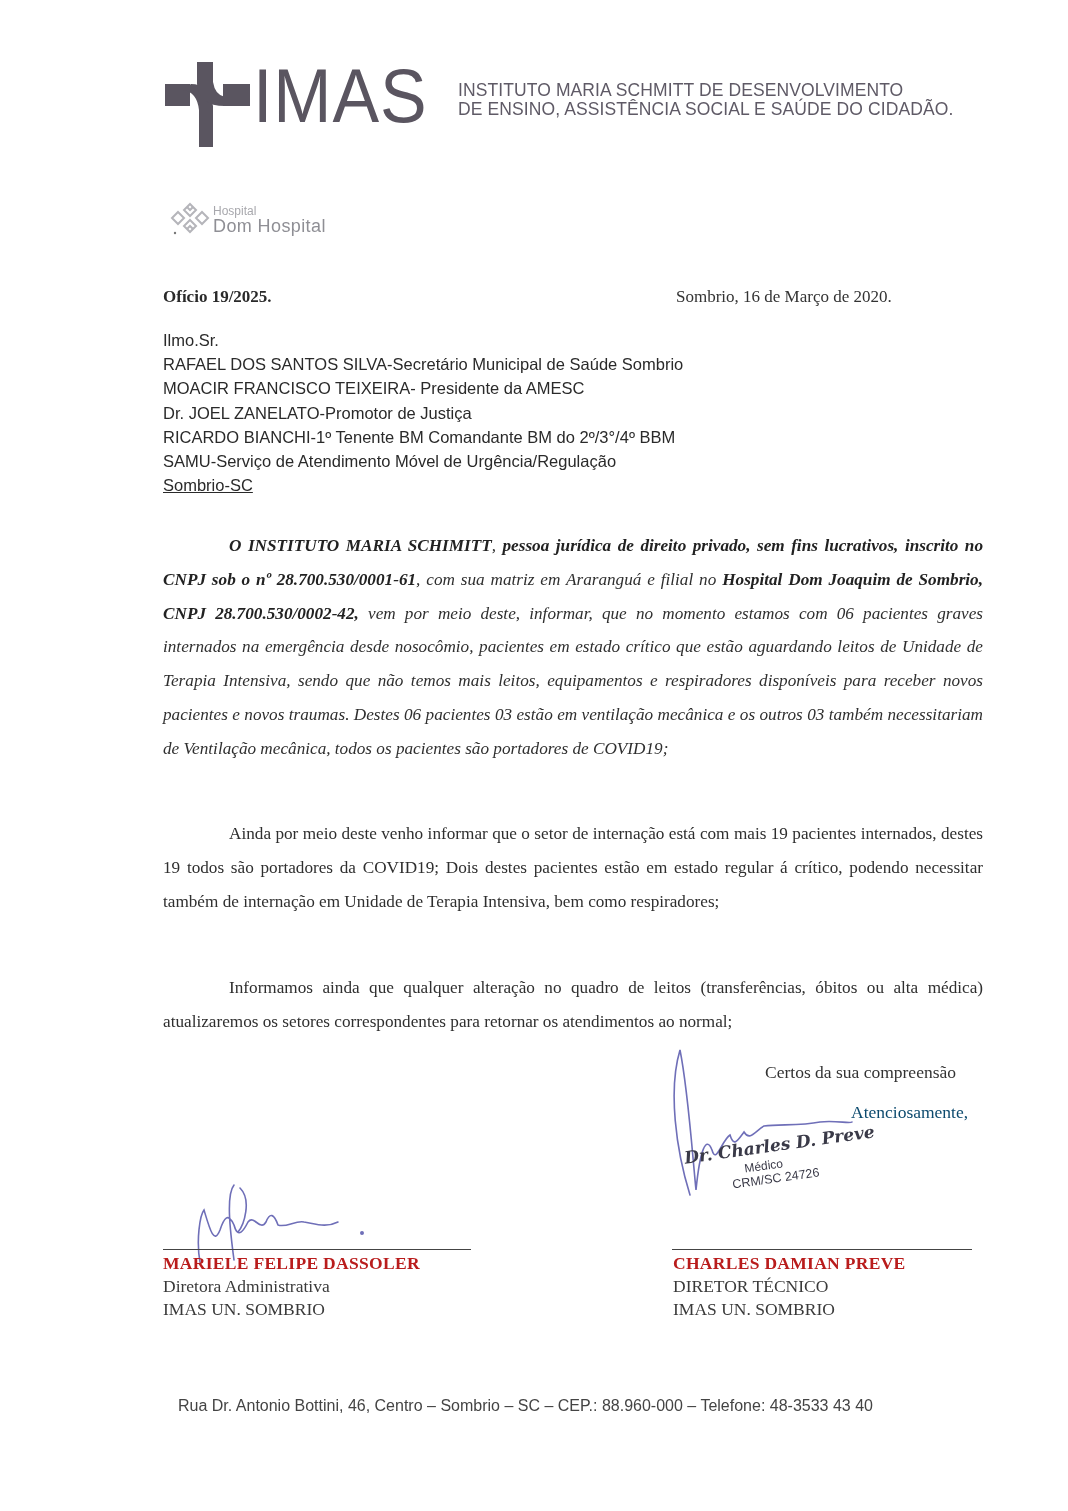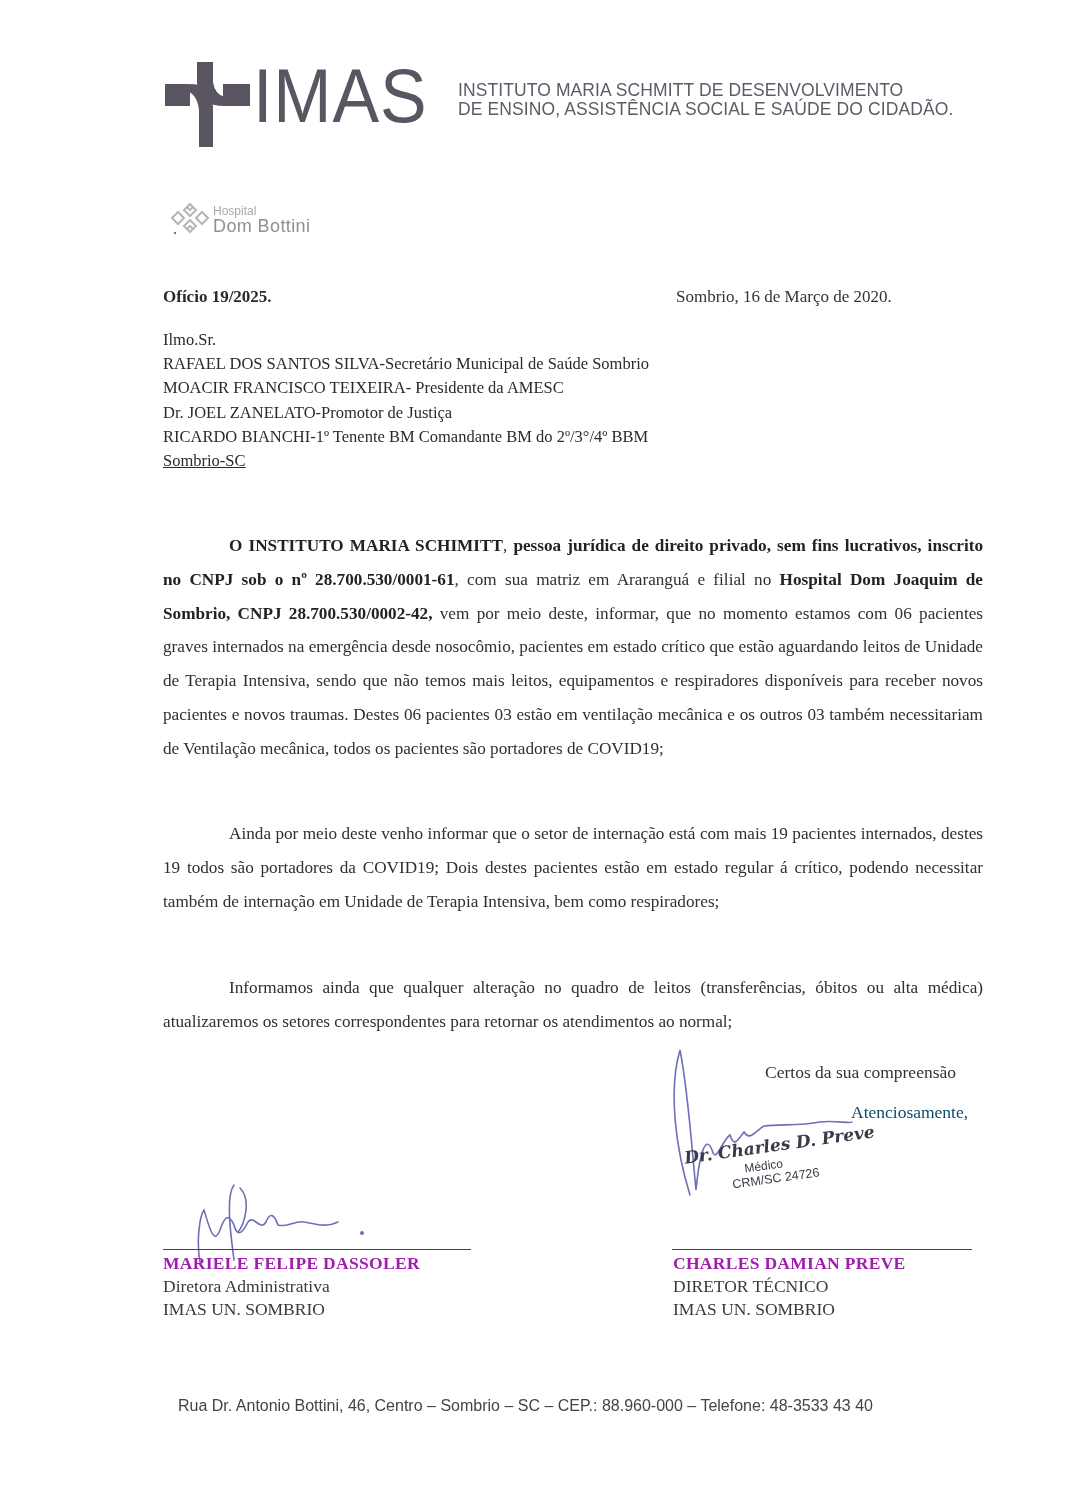--- a/index.html
+++ b/index.html
@@ -16,47 +16,47 @@
   
   #hospital-logo { left: 170px; top: 200px; width: 40px; height: 36px; }
   #hospital-label-small { left: 213px; top: 204px; font-size: 12px; color: #a8a8ad; }
   #hospital-label-big { left: 213px; top: 216px; font-size: 18px; color: #8f8f95; letter-spacing: 0.4px; }
 
   
   #oficio { left: 163px; top: 287px; font-size: 17px; font-weight: bold; color: #2a2a2a; }
   #date-line { left: 676px; top: 287px; font-size: 17px; color: #333; }
 
   
-  #recipients { left: 163px; top: 328px; font-size: 16.5px; line-height: 24.2px; color: #2a2a2a; font-family: Liberation Serif, serif; }
+  #recipients { left: 163px; top: 328px; font-size: 16.5px; line-height: 24.2px; color: #2a2a2a; }
   #recipients div { white-space: nowrap; }
   .underline { text-decoration: underline; }
 
   
   .para { left: 163px; width: 820px; font-size: 17.2px; line-height: 33.8px; text-align: justify; color: #2f2f2f; }
   .para .indent { display: inline-block; width: 66px; }
-  #para-1 { top: 529px; }
+  #para-1 { top: 529px; font-style: italic; }
   #para-2 { top: 817px; }
   #para-3 { top: 971px; }
   .b { font-weight: bold; color: #222; }
 
   
   #closing-1 { left: 765px; top: 1062px; font-size: 17.5px; color: #333; }
   #closing-2 { left: 851px; top: 1102px; font-size: 17.5px; color: #0c4a6e; }
 
   
   #stamp { left: 683px; top: 1148px; width: 180px; height: 80px; transform: rotate(-8deg); transform-origin: left top; }
   #stamp-name { left: 0; top: 0; font-family: "DejaVu Serif", serif; font-style: italic; font-weight: bold; font-size: 17px; color: #3a3a48; white-space: nowrap; }
   #stamp-role { left: 58px; top: 22px; font-size: 12px; color: #3a3a48; }
   #stamp-crm { left: 44px; top: 36px; font-size: 12.5px; color: #3a3a48; white-space: nowrap; }
 
   
   .sig-line { height: 1px; background: #444; }
   #sig-line-left { left: 163px; top: 1249px; width: 308px; }
   #sig-line-right { left: 672px; top: 1249px; width: 300px; }
-  .sig-name { font-size: 17.5px; font-weight: bold; color: #a21caf; letter-spacing: 0.3px; white-space: nowrap; text-align: right; }
+  .sig-name { font-size: 17.5px; font-weight: bold; color: #b91c1c; letter-spacing: 0.3px; white-space: nowrap; text-align: right; }
   .sig-sub { font-size: 17.5px; color: #3a3a3a; line-height: 22px; white-space: nowrap; }
   #sig-left-name { left: 163px; top: 1253px; }
   #sig-left-role { left: 163px; top: 1275px; }
   #sig-left-unit { left: 163px; top: 1298px; }
   #sig-right-name { left: 673px; top: 1253px; }
   #sig-right-role { left: 673px; top: 1275px; }
   #sig-right-unit { left: 673px; top: 1298px; }
 
   
   #footer { left: 178px; top: 1397px; font-size: 16px; color: #444; white-space: nowrap; }
@@ -83,31 +83,32 @@
     <path d="M20 4 L26 10 L20 16 L14 10 Z"></path>
     <path d="M20 20 L26 26 L20 32 L14 26 Z"></path>
     <path d="M8 12 L14 18 L8 24 L2 18 Z"></path>
     <path d="M32 12 L38 18 L32 24 L26 18 Z"></path>
     <path d="M17 7 L20 10 L23 7"></path>
     <path d="M17 29 L20 26 L23 29"></path>
   </g>
   <circle cx="5" cy="33" r="1.2" fill="#777"></circle>
 </svg>
 <div id="hospital-label-small" class="abs sans">Hospital</div>
-<div id="hospital-label-big" class="abs sans">Dom Bottini</div>
+<div id="hospital-label-big" class="abs sans">Dom Hospital</div>
 
 <div id="oficio" class="abs serif">Ofício 19/2025.</div>
 <div id="date-line" class="abs serif">Sombrio, 16 de Março de 2020.</div>
 
 <div id="recipients" class="abs sans">
   <div>Ilmo.Sr.</div>
   <div>RAFAEL DOS SANTOS SILVA-Secretário Municipal de Saúde Sombrio</div>
   <div>MOACIR FRANCISCO TEIXEIRA- Presidente da AMESC</div>
   <div>Dr. JOEL ZANELATO-Promotor de Justiça</div>
   <div>RICARDO BIANCHI-1º Tenente BM Comandante BM do 2º/3°/4º BBM</div>
+  <div>SAMU-Serviço de Atendimento Móvel de Urgência/Regulação</div>
   <div class="underline">Sombrio-SC</div>
 </div>
 
 <div id="para-1" class="abs serif para"><span class="indent"></span><span class="b">O INSTITUTO MARIA SCHIMITT</span><span>, </span><span class="b">pessoa jurídica de direito privado, sem fins lucrativos, inscrito no CNPJ sob o nº 28.700.530/0001-61</span><span>, com sua matriz em Araranguá e filial no </span><span class="b">Hospital Dom Joaquim de Sombrio, CNPJ 28.700.530/0002-42,</span><span> vem por meio deste, informar, que no momento estamos com 06 pacientes graves internados na emergência desde nosocômio, pacientes em estado crítico que estão aguardando leitos de Unidade de Terapia Intensiva, sendo que não temos mais leitos, equipamentos e respiradores disponíveis para receber novos pacientes e novos traumas. Destes 06 pacientes 03 estão em ventilação mecânica e os outros 03 também necessitariam de Ventilação mecânica, todos os pacientes são portadores de COVID19;</span></div>
 
 <div id="para-2" class="abs serif para"><span class="indent"></span><span>Ainda por meio deste venho informar que o setor de internação está com mais 19 pacientes internados, destes 19 todos são portadores da COVID19; Dois destes pacientes estão em estado regular á crítico, podendo necessitar também de internação em Unidade de Terapia Intensiva, bem como respiradores;</span></div>
 
 <div id="para-3" class="abs serif para"><span class="indent"></span><span>Informamos ainda que qualquer alteração no quadro de leitos (transferências, óbitos ou alta médica) atualizaremos os setores correspondentes para retornar os atendimentos ao normal;</span></div>
 
 <div id="closing-1" class="abs serif">Certos da sua compreensão</div>

